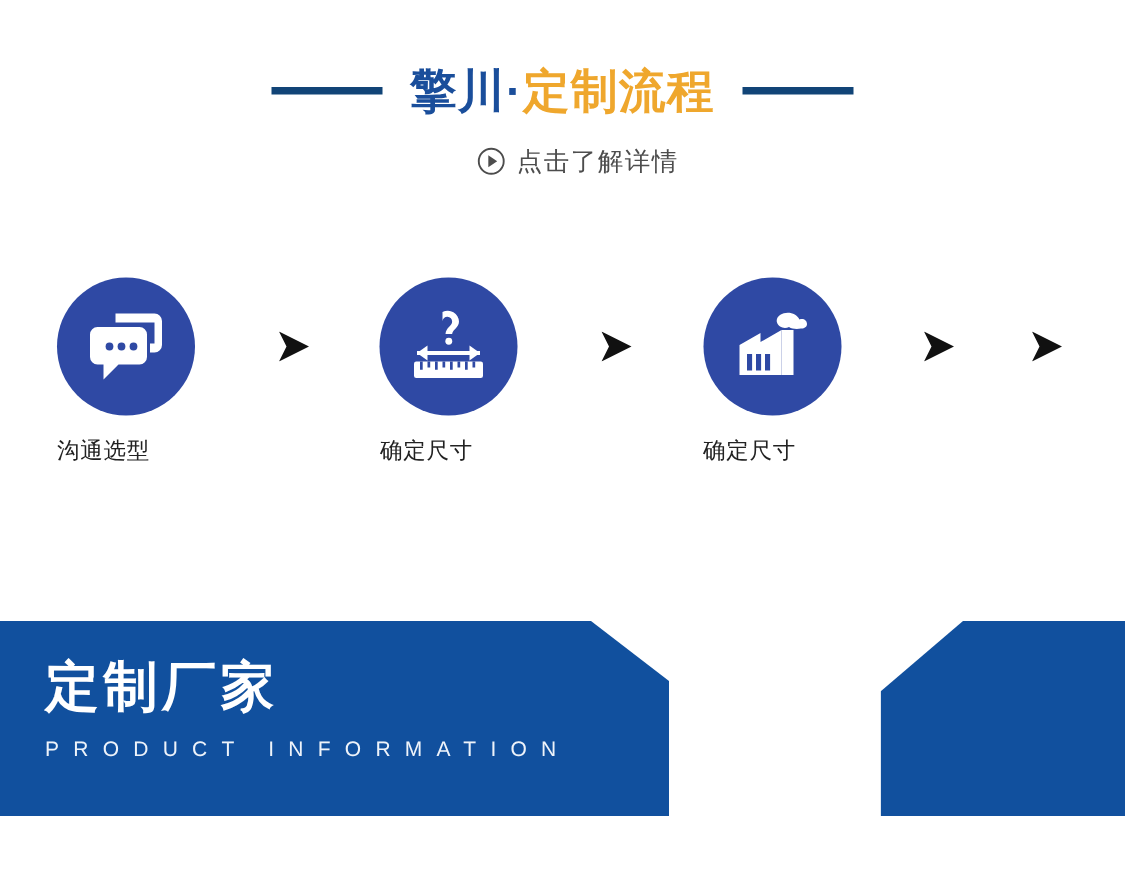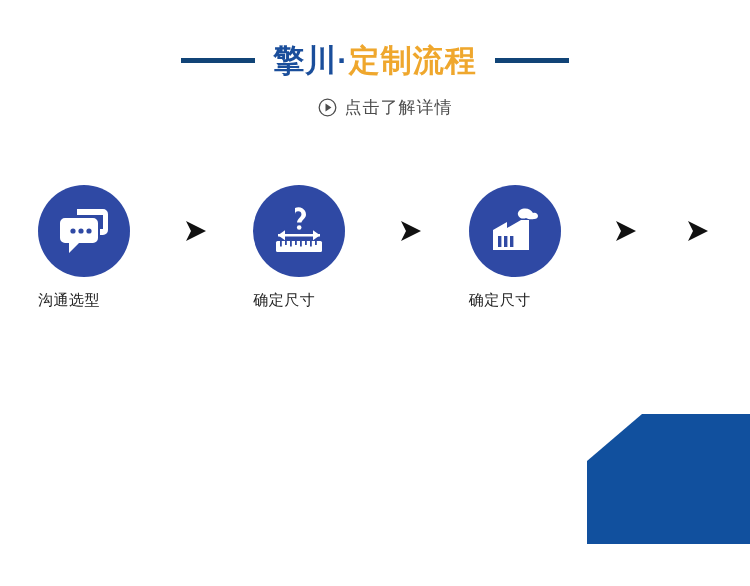--- a/index.html
+++ b/index.html
@@ -264,16 +264,22 @@
     <svg width="22" height="20" viewBox="0 0 22 20">
       <path d="M1 0 L21 10 L1 20 L6 10 Z" fill="#111111"></path>
     </svg>
   </div>
 
 
 </div>
 
 <div class="bottom">
 
+  <div class="banner-left">
+    <div class="banner-left-inner">
+      <div class="banner-title">定制厂家</div>
+      <div class="banner-sub">PRODUCT INFORMATION</div>
+    </div>
+  </div>
 
   <div class="banner-right"></div>
 
 </div>
 
 </body></html>

